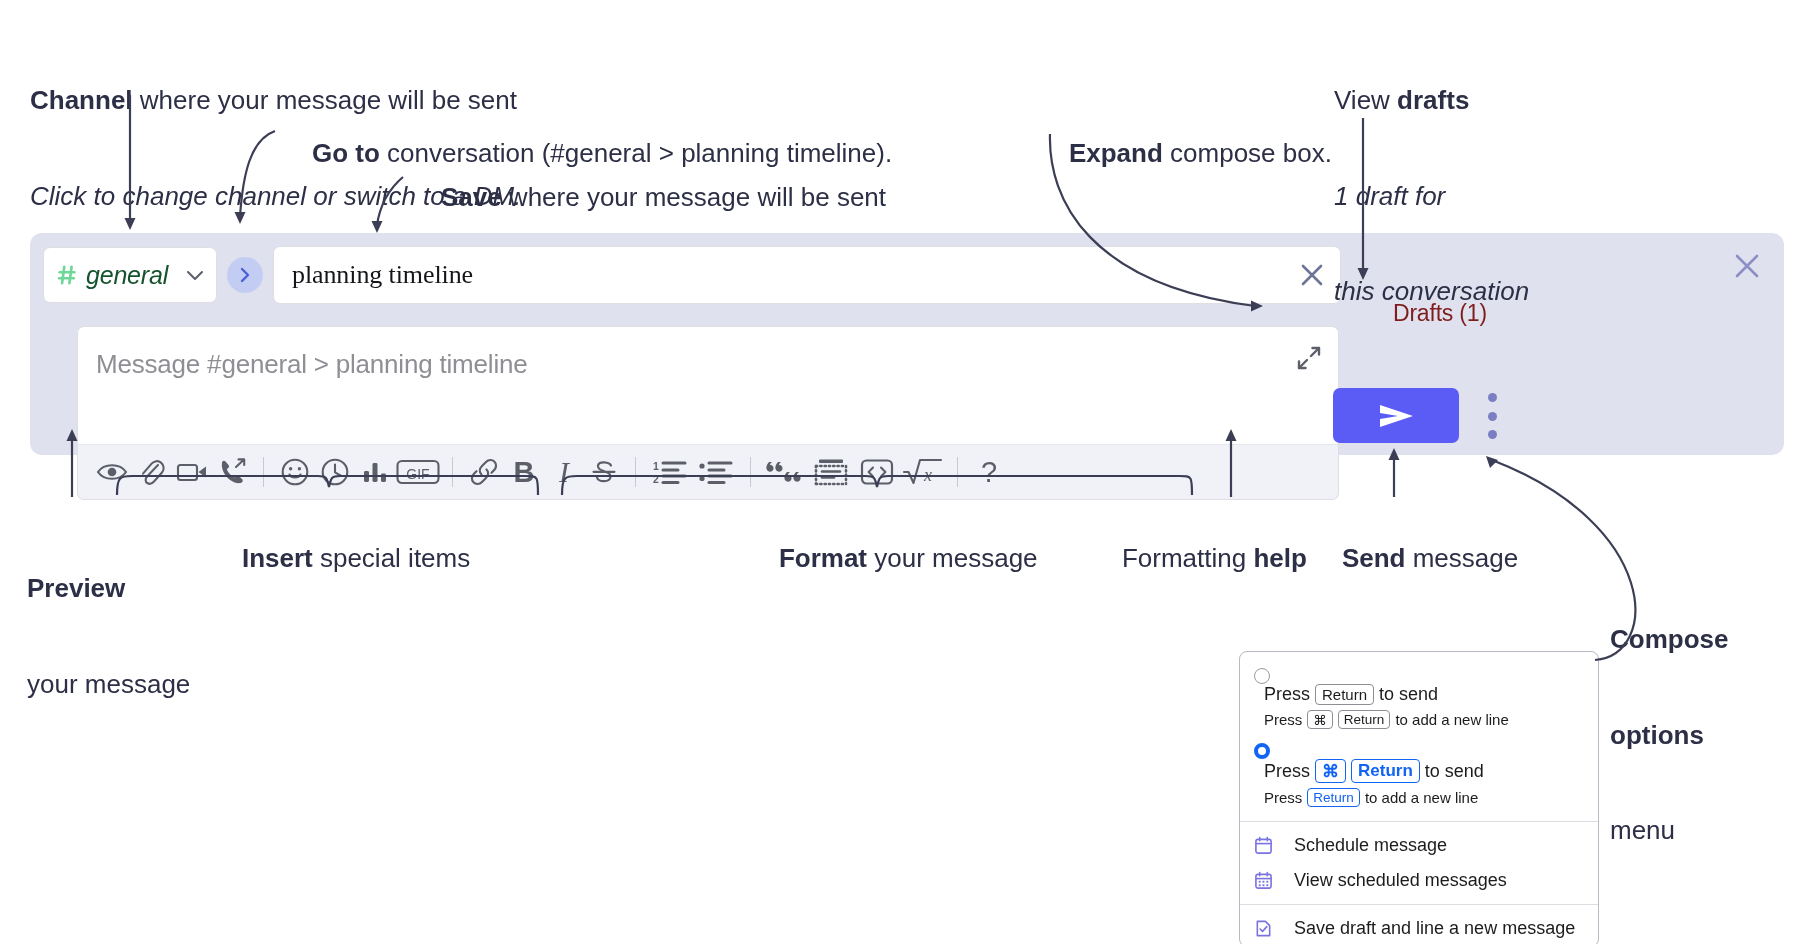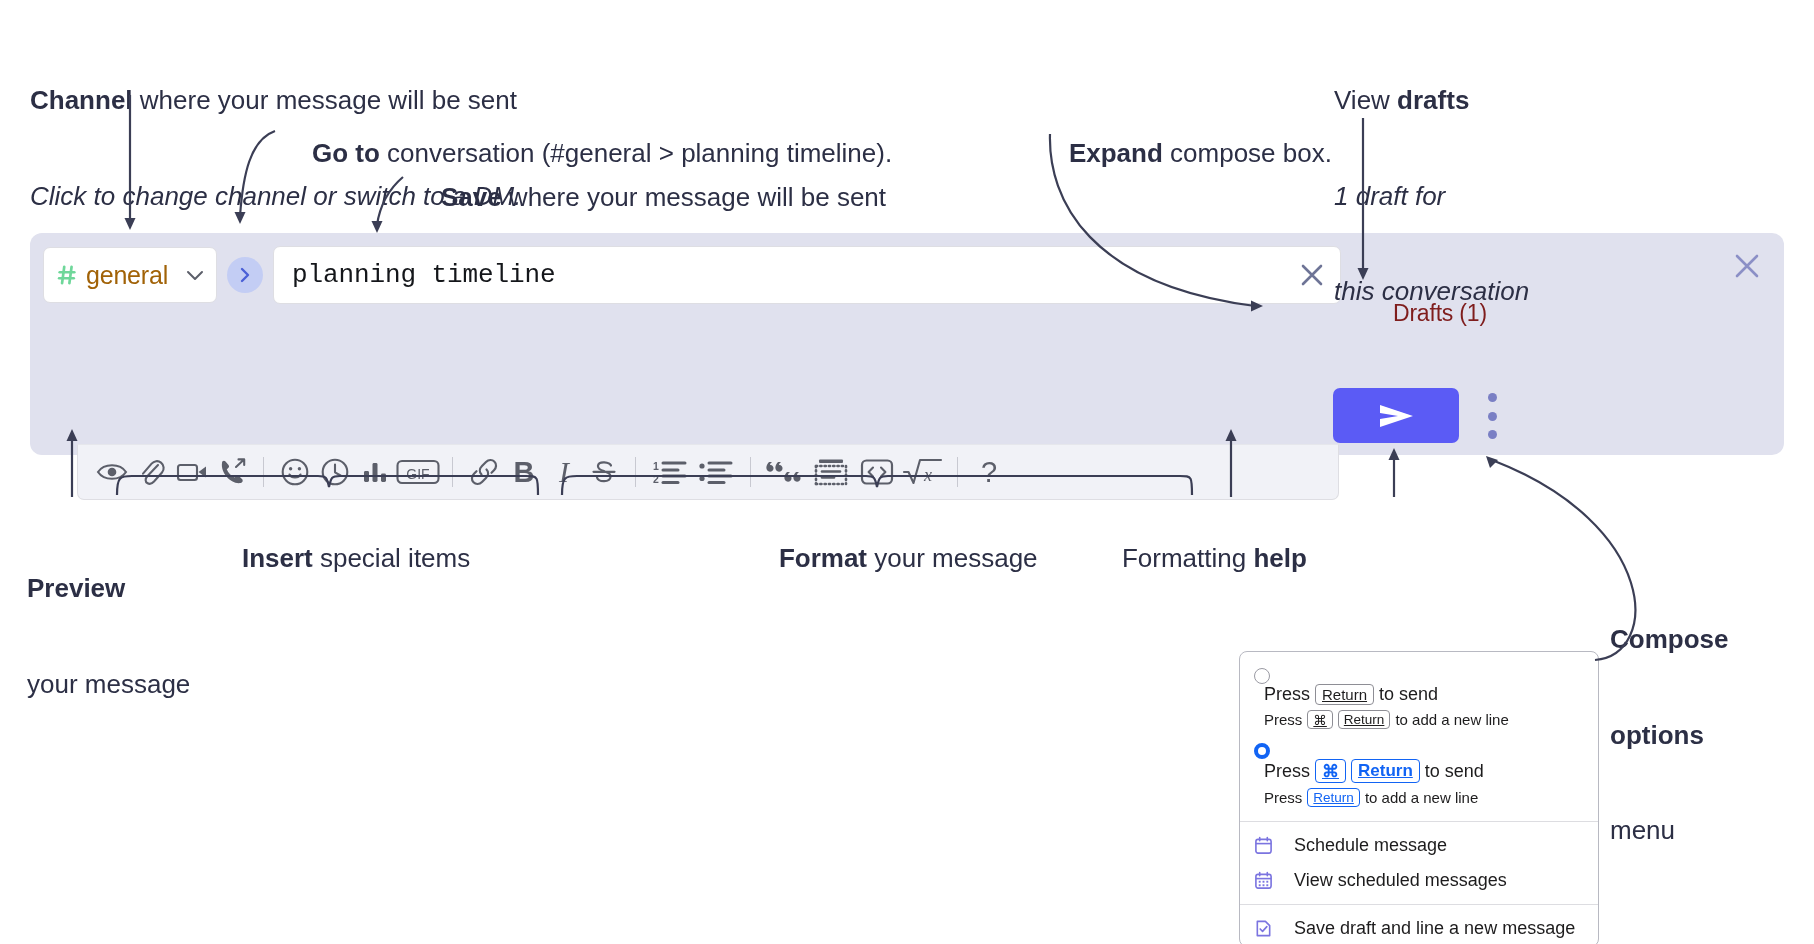--- a/index.html
+++ b/index.html
@@ -50,41 +50,41 @@
     display: flex; align-items: center; gap: 10px;
   }
   .channel-picker {
     width: 174px; height: 56px;
     background: #fff; border: 1px solid #DEDEE3; border-radius: 7px;
     display: flex; align-items: center; gap: 8px;
     padding: 0 12px; cursor: pointer;
   }
   .hash-icon { width: 22px; height: 24px; flex: 0 0 auto; }
   .channel-name {
-    font-size: 25px; color: #a16207; letter-spacing: -0.2px;
+    font-size: 25px; color: #14532d; letter-spacing: -0.2px; font-style: italic;
   }
   .chev { margin-left: auto; width: 18px; height: 11px; }
 
   .goto-btn {
     width: 36px; height: 36px; border-radius: 50%;
     background: #C3CDF4;
     display: flex; align-items: center; justify-content: center;
     cursor: pointer; flex: 0 0 auto;
   }
 
   .topic-field {
     width: 1068px; height: 58px;
     background: #fff; border: 1px solid #DEDEE3; border-radius: 7px;
     display: flex; align-items: center;
     padding: 0 14px 0 18px;
   }
   .topic-value {
     font-size: 26px; color: #14161A; letter-spacing: -0.1px;
     flex: 1; border: none; outline: none; background: transparent;
-    font-family: Liberation Mono, monospace;
+    font-family: Liberation Serif, serif;
   }
   .topic-clear { width: 28px; height: 28px; cursor: pointer; flex: 0 0 auto; }
 
   
   .msg-box {
     position: absolute; left: 47px; top: 93px;
     width: 1262px; height: 118px;
     background: #fff;
     border: 1px solid #DEDEE3; border-radius: 7px 7px 0 0;
     border-bottom: none;
@@ -167,21 +167,21 @@
     background: #fff;
   }
   .radio.on { border-color: #1264F4; border-width: 4px; background:#fff; }
   .opt-body { margin-left: 10px; }
   .opt-line1 { display: flex; align-items: center; gap: 5px; font-size: 18px; white-space: nowrap; }
   .opt-line2 { display: flex; align-items: center; gap: 5px; font-size: 15px; margin-top: 5px; margin-bottom: 8px; white-space: nowrap; color:#1D1C1D; }
   .key {
     display: inline-flex; align-items: center; justify-content: center;
     border: 1px solid #8E8E95; border-radius: 4px;
     padding: 0 6px; min-width: 18px; height: 21px;
-    font-size: 15px; color: #1D1C1D; background: #fff; text-decoration: underline;
+    font-size: 15px; color: #1D1C1D; background: #fff;
   }
   .key.sm { height: 19px; font-size: 13.5px; padding: 0 5px; }
   .key.blue { border-color: #1264F4; color: #1264F4; }
   .key.bigb { height: 24px; font-size: 17px; font-weight: 700; }
   .menu-div { height: 1px; background: #DDDDE1; margin: 6px 0; }
   .menu-item {
     display: flex; align-items: center; gap: 21px;
     padding: 7px 14px; font-size: 18px; cursor: pointer;
   }
   .mi-icon { width: 19px; height: 19px; flex: 0 0 auto; }
@@ -224,20 +224,23 @@
   </div>
 
   <div class="anno" style="left:750px; top:511px;">
     <b>Format</b><span> your message</span>
   </div>
 
   <div class="anno" style="left:1093px; top:511px;">
     <span>Formatting </span><b>help</b>
   </div>
 
+  <div class="anno" style="left:1313px; top:511px;">
+    <b>Send</b><span> message</span>
+  </div>
 
   <div class="anno" style="left:1610px; top:561px;">
     <div><b>Compose</b></div>
     <div><b>options</b></div>
     <div><span>menu</span></div>
   </div>
 
   <svg class="overlay" viewBox="0 0 1814 944">
     <g fill="none" stroke="#3B3E55" stroke-width="2.2">
 
@@ -306,20 +309,31 @@
       </div>
 
       <div class="topic-field">
         <input class="topic-value" value="planning timeline" placeholder="Topic" style="">
         <svg class="topic-clear" viewBox="0 0 28 28">
           <path d="M5 5 L23 23 M23 5 L5 23" stroke="#6E7496" stroke-width="2.6" fill="none" stroke-linecap="round"></path>
         </svg>
       </div>
     </div>
 
+    <div class="msg-box">
+      <div class="msg-placeholder">Message #general &gt; planning timeline</div>
+      <svg class="expand-btn" viewBox="0 0 30 30">
+        <g stroke="#5C5F6A" stroke-width="2.4" fill="none" stroke-linecap="round" stroke-linejoin="round">
+          <path d="M25 5 L17 13"></path>
+            <path d="M18.5 5 L25 5 L25 11.5"></path>
+          <path d="M5 25 L13 17"></path>
+            <path d="M11.5 25 L5 25 L5 18.5"></path>
+        </g>
+      </svg>
+    </div>
 
     <div class="toolbar">
 
       <div class="tb-btn">
         <svg width="32" height="26" viewBox="0 0 32 26">
           <path d="M2 13 C8 4, 24 4, 30 13 C24 22, 8 22, 2 13 Z" stroke="#5C5F6A" stroke-width="2.1" fill="none"></path>
           <circle cx="16" cy="13" r="4.3" fill="#5C5F6A"></circle>
         </svg>
       </div>
 

